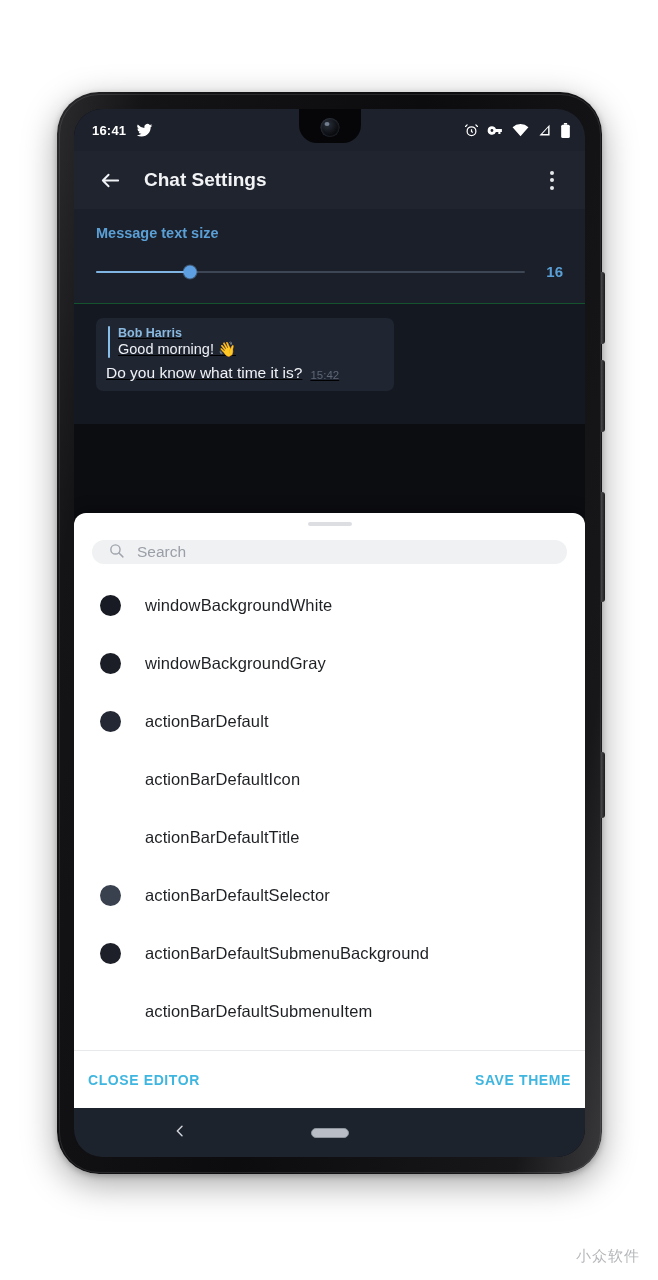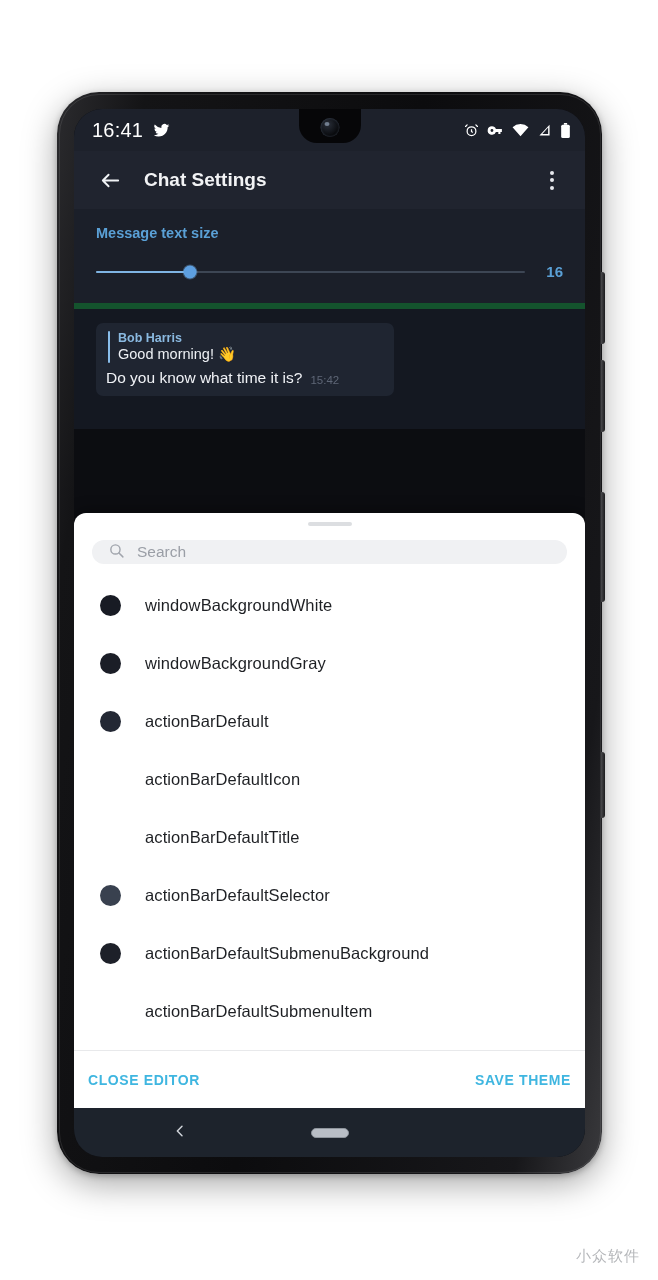--- a/index.html
+++ b/index.html
@@ -68,39 +68,39 @@
 
   
   .statusbar {
     position: relative; height: 42px;
     background: #1d212b;
     display: flex; align-items: center;
     padding: 0 14px 0 18px;
     color: #fff;
   }
   .sb-left { display:flex; align-items:center; gap:10px; }
-  .sb-time { font-size: 20px; font-weight: 400; letter-spacing: .2px; }
+  .sb-time { font-size: 13px; font-weight: 700; letter-spacing: .2px; }
   .sb-spacer { flex: 1; }
   .sb-right { display:flex; align-items:center; gap:8px; }
   .sb-right svg, .sb-left svg { display:block; }
 
   
   .actionbar {
     height: 58px; background: #20242f;
     display:flex; align-items:center; padding: 0 16px;
     color:#fff;
   }
   .ab-back { width: 40px; height: 40px; display:flex; align-items:center; justify-content:center; }
   .ab-title { font-size: 19px; font-weight: 700; margin-left: 14px; flex:1; color:#f2f3f5; }
   .ab-menu { width: 34px; height: 40px; display:flex; flex-direction:column;
              align-items:center; justify-content:center; gap:3.5px; }
   .ab-menu i { width:4px; height:4px; border-radius:50%; background:#e6e8ec; display:block; }
 
   
-  .size-section { background:#1b1f29; padding: 16px 22px 22px 22px; border-bottom:6px solid #14532d; }
+  .size-section { background:#1b1f29; padding: 16px 22px 22px 22px; border-bottom:1px solid #14532d; }
   .size-label { color:#5aa0d6; font-size:14.5px; font-weight:700; margin-bottom:22px; }
   .slider-row { display:flex; align-items:flex-start; gap:16px; }
   .slider { position:relative; flex:1; height:18px; }
   .slider .track {
     position:absolute; left:0; right:0; top:50%; transform:translateY(-50%);
     height:2px; background:#3d4654; border-radius:2px;
   }
   .slider .fill {
     position:absolute; left:0; top:50%; transform:translateY(-50%);
     height:2px; background:#7fb4e3; border-radius:2px;
@@ -114,20 +114,21 @@
 
   
   .chat-area { background:#141821; padding: 14px 0 0 0; height: 120px; position:relative; }
   .bubble {
     margin-left: 22px;
     width: 298px;
     background:#1f2531;
     border-radius: 7px;
     padding: 8px 10px 9px 10px;
     position: relative;
+    text-decoration: underline;
   }
   .reply { display:flex; gap:8px; padding-left:2px; }
   .reply .bar { width:2px; border-radius:2px; background:#89bdea; flex:0 0 2px; }
   .reply .rtxt { display:flex; flex-direction:column; gap:1px; }
   .reply .rname { color:#8ab9e0; font-size:12.5px; font-weight:700; }
   .reply .rmsg  { color:#eef1f5; font-size:14.5px; }
   .msg-line { display:flex; align-items:flex-end; gap:8px; margin-top:6px; }
   .msg-text { color:#f0f2f6; font-size:15.5px; }
   .msg-time { color:#5e6676; font-size:11.5px; padding-bottom:1.5px; }
 

